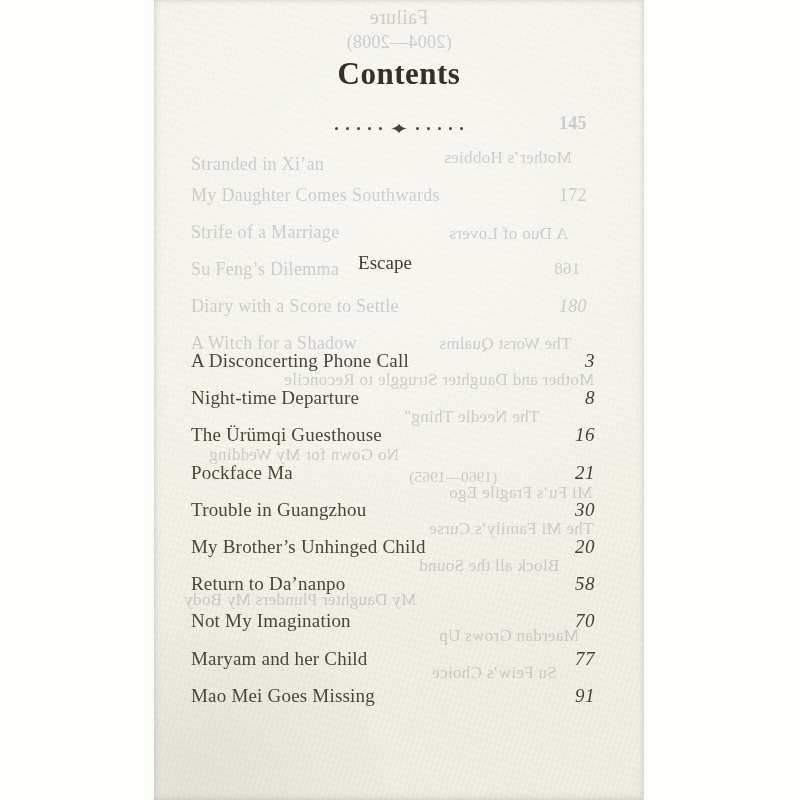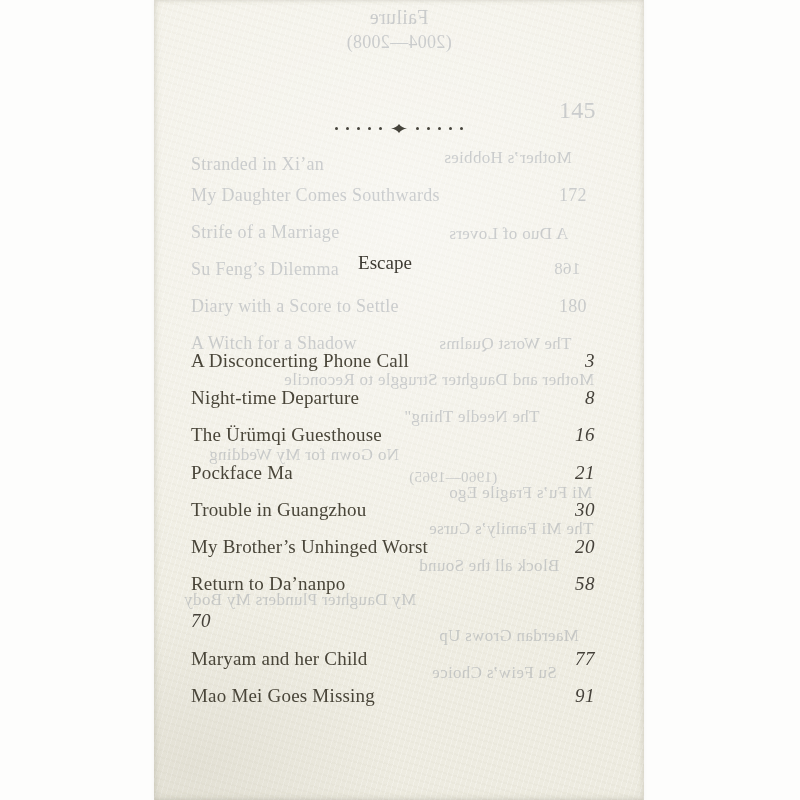--- a/index.html
+++ b/index.html
@@ -71,45 +71,46 @@
 </style>
 </head>
 <body>
 
 <div class="photo">
   <div class="page">
 
     <div class="ghost-layer" id="ghost-layer">
         <div class="ghost-line mirrored centered" style="top: 6px; font-size: 20px;">Failure</div>
         <div class="ghost-line mirrored centered" style="top: 31px; font-size: 18px;">(2004—2008)</div>
-        <div class="ghost-line" style="top: 99px; font-size: 24px; left: 405px;">145</div>
+        <div class="ghost-line" style="top: 112px; font-size: 18px; left: 405px; font-weight: bold;">145</div>
         <div class="ghost-line" style="top: 153px; font-size: 18px; left: 37px;">Stranded in Xi’an</div>
         <div class="ghost-line mirrored" style="top: 147px; font-size: 17px; left: 290px;">Mother’s Hobbies</div>
         <div class="ghost-line" style="top: 184px; font-size: 18px; left: 37px;">My Daughter Comes Southwards</div>
         <div class="ghost-line" style="top: 184px; font-size: 18px; left: 405px;">172</div>
         <div class="ghost-line" style="top: 221px; font-size: 18px; left: 37px;">Strife of a Marriage</div>
         <div class="ghost-line mirrored" style="top: 223px; font-size: 17px; left: 295px;">A Duo of Lovers</div>
         <div class="ghost-line" style="top: 258px; font-size: 18px; left: 37px;">Su Feng’s Dilemma</div>
         <div class="ghost-line mirrored" style="top: 258px; font-size: 17px; left: 400px;">168</div>
         <div class="ghost-line" style="top: 295px; font-size: 18px; left: 37px;">Diary with a Score to Settle</div>
-        <div class="ghost-line" style="top: 295px; font-size: 18px; left: 405px;">180</div>
+        <div class="ghost-line" style="top: 295px; font-size: 18px; left: 405px; font-style: italic;">180</div>
         <div class="ghost-line" style="top: 332px; font-size: 18px; left: 37px;">A Witch for a Shadow</div>
         <div class="ghost-line mirrored" style="top: 333px; font-size: 17px; left: 285px;">The Worst Qualms</div>
         <div class="ghost-line mirrored" style="top: 369px; font-size: 17px; left: 130px;">Mother and Daughter Struggle to Reconcile</div>
         <div class="ghost-line mirrored" style="top: 406px; font-size: 17px; left: 250px;">The Needle Thing"</div>
         <div class="ghost-line mirrored" style="top: 444px; font-size: 17px; left: 55px;">No Gown for My Wedding</div>
         <div class="ghost-line mirrored" style="top: 466px; font-size: 15px; left: 255px;">(1960—1965)</div>
         <div class="ghost-line mirrored" style="top: 482px; font-size: 17px; left: 295px;">Mi Fu’s Fragile Ego</div>
         <div class="ghost-line mirrored" style="top: 518px; font-size: 17px; left: 275px;">The Mi Family’s Curse</div>
         <div class="ghost-line mirrored" style="top: 555px; font-size: 17px; left: 265px;">Block all the Sound</div>
         <div class="ghost-line mirrored" style="top: 589px; font-size: 17px; left: 30px;">My Daughter Plunders My Body</div>
         <div class="ghost-line mirrored" style="top: 625px; font-size: 17px; left: 285px;">Maerdan Grows Up</div>
         <div class="ghost-line mirrored" style="top: 662px; font-size: 17px; left: 278px;">Su Feiw’s Choice</div>
       </div>
 
+    <h1 class="page-title">Contents</h1>
 
     <div class="divider">
       <span id="dots-left" style="display:flex;gap:8px;align-items:center;">
           <span class="dot"></span>
           <span class="dot"></span>
           <span class="dot"></span>
           <span class="dot"></span>
           <span class="dot"></span>
         </span>
       <svg class="ornament" width="16" height="9" viewBox="0 0 16 9">
@@ -143,28 +144,29 @@
         </div>
         <div class="toc-row">
           <span class="toc-title">Pockface Ma</span>
           <span class="toc-page">21</span>
         </div>
         <div class="toc-row">
           <span class="toc-title">Trouble in Guangzhou</span>
           <span class="toc-page">30</span>
         </div>
         <div class="toc-row">
-          <span class="toc-title">My Brother’s Unhinged Worst</span>
+          <span class="toc-title">My Brother’s Unhinged Child</span>
           <span class="toc-page">20</span>
         </div>
         <div class="toc-row">
           <span class="toc-title">Return to Da’nanpo</span>
           <span class="toc-page">58</span>
         </div>
         <div class="toc-row">
+          <span class="toc-title">Not My Imagination</span>
           <span class="toc-page">70</span>
         </div>
         <div class="toc-row">
           <span class="toc-title">Maryam and her Child</span>
           <span class="toc-page">77</span>
         </div>
         <div class="toc-row">
           <span class="toc-title">Mao Mei Goes Missing</span>
           <span class="toc-page">91</span>
         </div>

